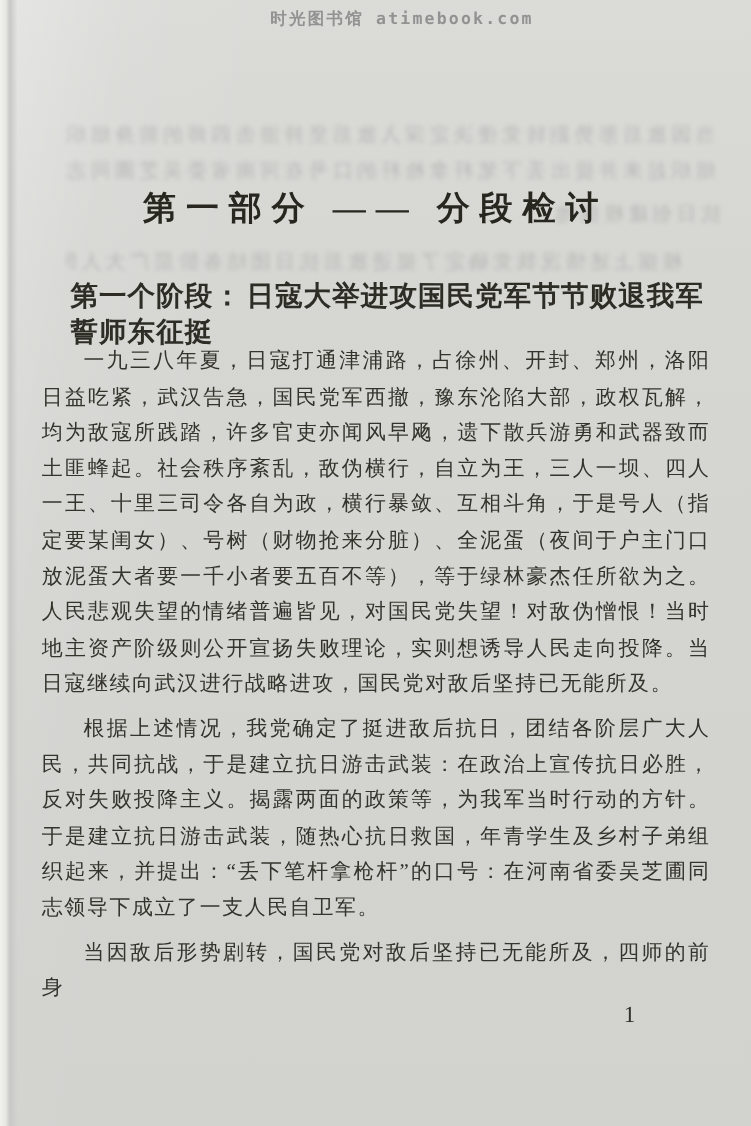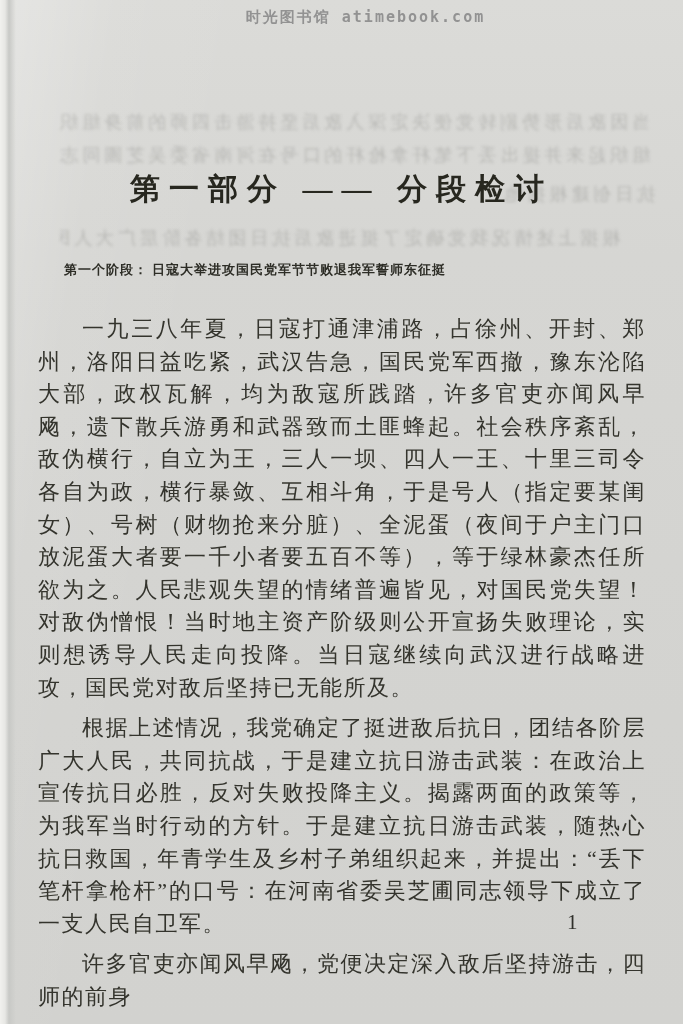--- a/index.html
+++ b/index.html
@@ -43,34 +43,34 @@
   .doc-title {
     position:absolute; top:169px; left:0; right:0;
     text-align:center;
     font-size:30px; font-weight:bold;
     letter-spacing:9px;
     color:#27271f;
     white-space:nowrap;
   }
   .section-heading {
     position:absolute; left:64px; top:253px; width:585px;
-    font-size:13px; font-weight:bold;
+    font-size:25px; font-weight:bold;
     line-height:33px;
     letter-spacing:1px;
     color:#2d2d26;
   }
   .section-heading .lead-label {
     font-family:"Liberation Sans", sans-serif;
     letter-spacing:1px;
     margin-right:4px;
   }
   .section-heading .h-line2 { margin-left:106px; }
   .body-text {
     position:absolute; left:38px; top:313px; width:608px;
-    font-size:22px;
+    font-size:19px;
     line-height:32.6px;
     letter-spacing:1.5px;
     color:#34342d;
     text-align:justify;
   }
   .body-text p { margin:0 0 8px 0; text-indent:2em; }
   .page-number {
     position:absolute; left:567px; top:910px;
     font-size:21px;
     color:#2f2f2a;
@@ -91,16 +91,16 @@
 
 <div class="doc-title">第一部分 —— 分段检讨</div>
 
 <div class="section-heading">
   <div><span class="lead-label">第一个阶段：</span><span>日寇大举进攻国民党军节节败退我军誓师东征挺</span></div>
 </div>
 
 <div class="body-text">
   <p>一九三八年夏，日寇打通津浦路，占徐州、开封、郑州，洛阳日益吃紧，武汉告急，国民党军西撤，豫东沦陷大部，政权瓦解，均为敌寇所践踏，许多官吏亦闻风早飏，遗下散兵游勇和武器致而土匪蜂起。社会秩序紊乱，敌伪横行，自立为王，三人一坝、四人一王、十里三司令各自为政，横行暴敛、互相斗角，于是号人（指定要某闺女）、号树（财物抢来分脏）、全泥蛋（夜间于户主门口放泥蛋大者要一千小者要五百不等），等于绿林豪杰任所欲为之。人民悲观失望的情绪普遍皆见，对国民党失望！对敌伪憎恨！当时地主资产阶级则公开宣扬失败理论，实则想诱导人民走向投降。当日寇继续向武汉进行战略进攻，国民党对敌后坚持已无能所及。</p>
   <p>根据上述情况，我党确定了挺进敌后抗日，团结各阶层广大人民，共同抗战，于是建立抗日游击武装：在政治上宣传抗日必胜，反对失败投降主义。揭露两面的政策等，为我军当时行动的方针。于是建立抗日游击武装，随热心抗日救国，年青学生及乡村子弟组织起来，并提出：“丢下笔杆拿枪杆”的口号：在河南省委吴芝圃同志领导下成立了一支人民自卫军。</p>
-  <p>许多官吏亦闻风早飏，党便决定深入敌后坚持游击，四师的前身</p>
+  <p>当因敌后形势剧转，国民党对敌后坚持已无能所及，四师的前身</p>
 </div>
 
 <div class="page-number">1</div>
 
 </body></html>

